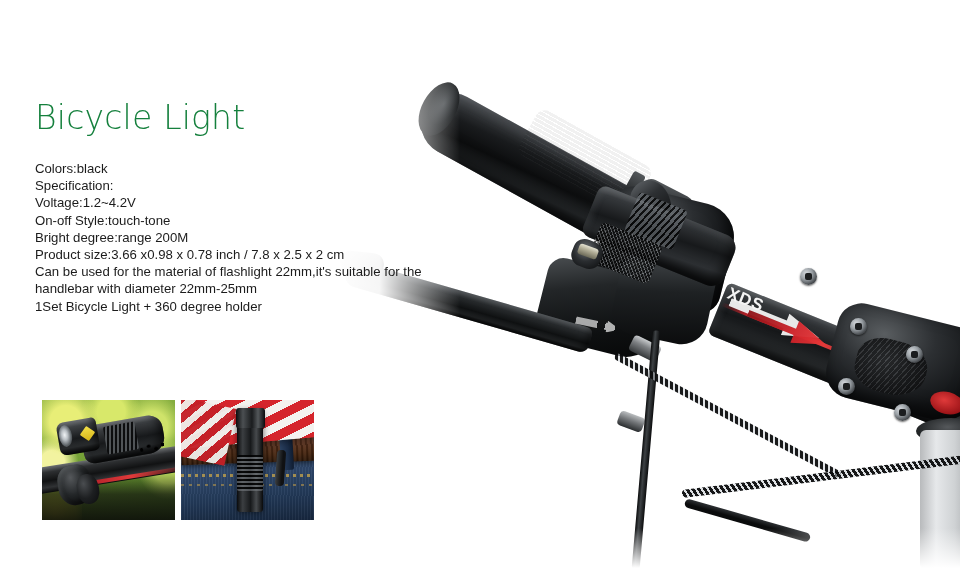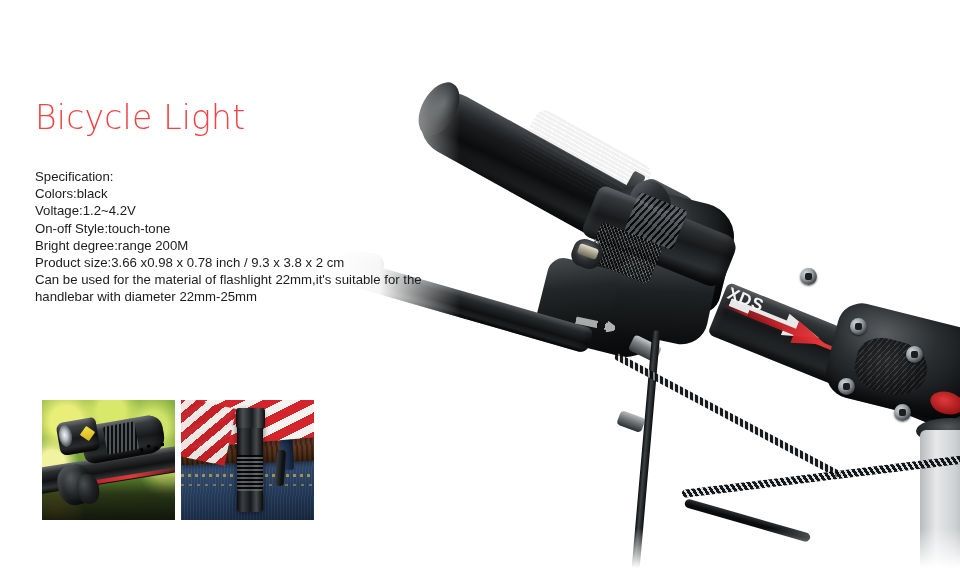--- a/index.html
+++ b/index.html
@@ -23,24 +23,24 @@
   #text-column {
     position: absolute;
     left: 35px;
     top: 98px;
     width: 440px;
     z-index: 40;
   }
   #product-title {
     font-size: 33px;
     font-weight: 300;
-    color: #ef4444;
+    color: #15803d;
     letter-spacing: 0.2px;
     line-height: 40px;
-    margin: 0 0 30px 0;
+    margin: 0 0 22px 0;
     font-family: "DejaVu Sans", "Liberation Sans", sans-serif;
     font-stretch: normal;
   }
   #spec-list {
     list-style: none;
     margin: 0;
     padding: 0;
     font-size: 13.2px;
     line-height: 17.2px;
     color: #1c1c1c;
@@ -603,28 +603,29 @@
 </head>
 <body>
 
 <div id="page">
 
   <div id="text-column">
 
     <h1 id="product-title">Bicycle Light</h1>
 
     <ul id="spec-list">
+      <li>Colors:black</li>
       <li>Specification:</li>
-      <li>Colors:black</li>
       <li>Voltage:1.2~4.2V</li>
       <li>On-off Style:touch-tone</li>
       <li>Bright degree:range 200M</li>
-      <li>Product size:3.66 x0.98 x 0.78 inch / 9.3 x 3.8 x 2 cm</li>
+      <li>Product size:3.66 x0.98 x 0.78 inch / 7.8 x 2.5 x 2 cm</li>
       <li>Can be used for the material of flashlight 22mm,it's suitable for the</li>
       <li>handlebar with diameter 22mm-25mm</li>
+      <li>1Set Bicycle Light + 360 degree holder</li>
     </ul>
   </div>
 
   <div id="thumb-row">
 
     <div class="thumb">
       <div class="t1-bg"></div>
       <div class="t1-yellowpatch"></div>
       <div class="t1-dark-bottom"></div>
       <div class="t1-bar"></div>

